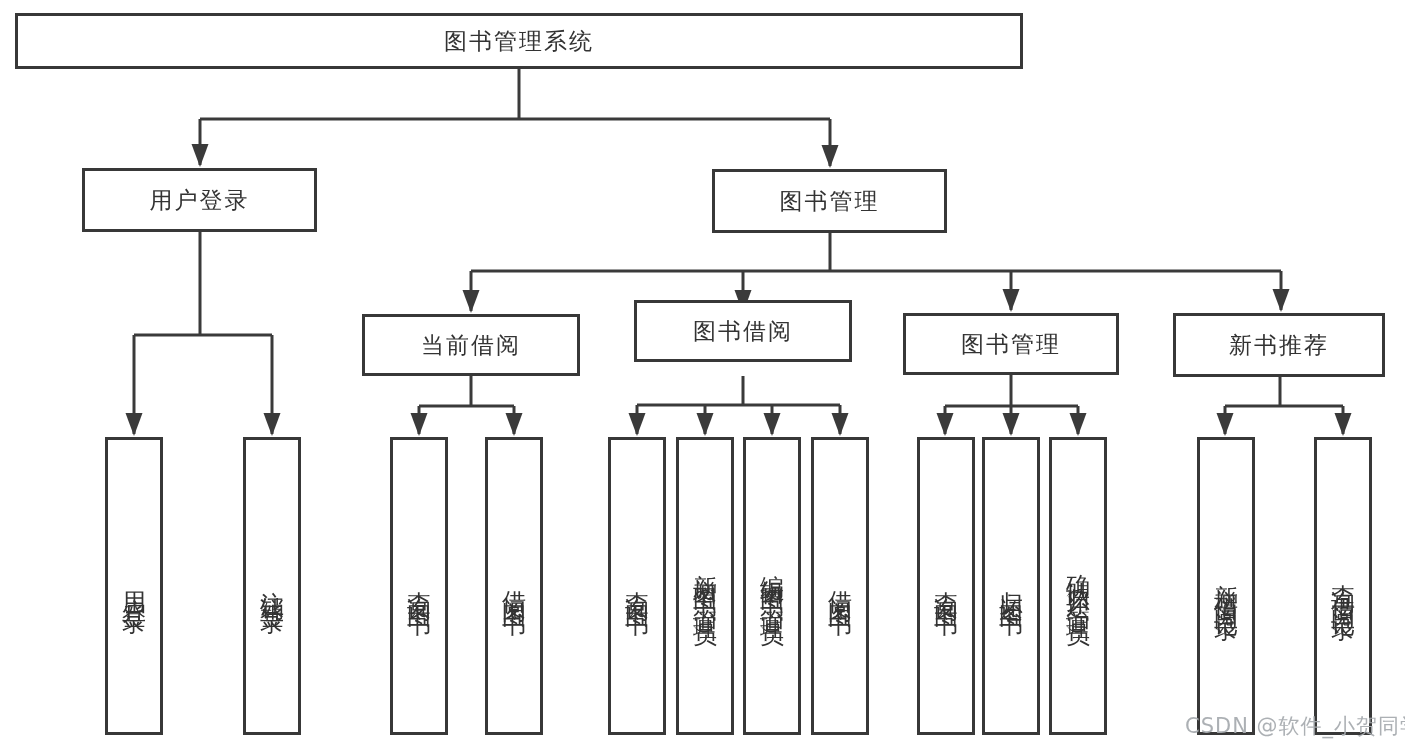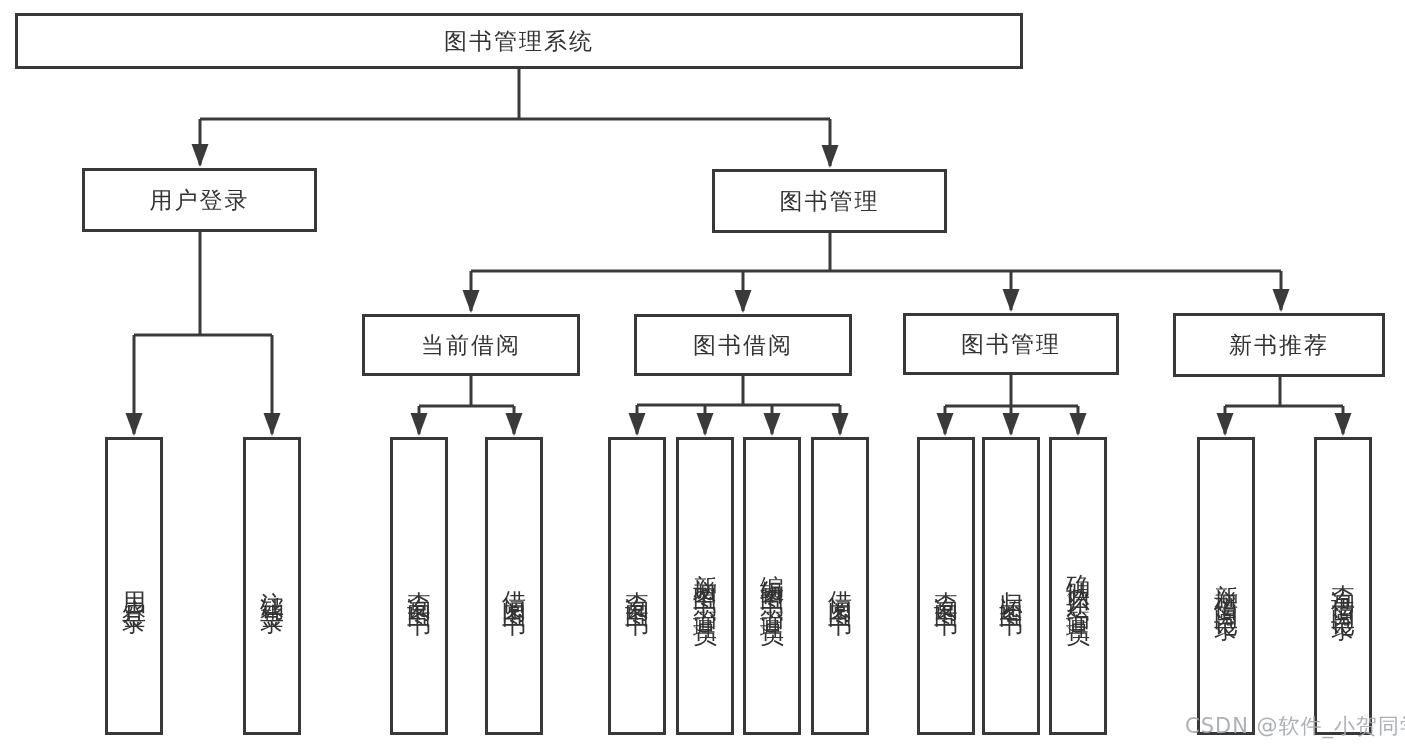--- a/index.html
+++ b/index.html
@@ -85,21 +85,21 @@
     <path d="M1225,406 V434" fill="none" stroke="#3a3a3a" stroke-width="3" marker-end="url(#arrow)"></path>
     <path d="M1343,406 V434" fill="none" stroke="#3a3a3a" stroke-width="3" marker-end="url(#arrow)"></path>
   </svg>
 
   <div class="node hbox" style="left:15px;top:13px;width:1008px;height:56px;">图书管理系统</div>
 
   <div class="node hbox" style="left:82px;top:168px;width:235px;height:64px;">用户登录</div>
   <div class="node hbox" style="left:712px;top:169px;width:235px;height:64px;">图书管理</div>
 
   <div class="node hbox" style="left:362px;top:314px;width:218px;height:62px;">当前借阅</div>
-  <div class="node hbox" style="left:634px;top:314px;width:218px;height:62px;">图书借阅</div>
+  <div class="node hbox" style="left:634px;top:300px;width:218px;height:62px;">图书借阅</div>
   <div class="node hbox" style="left:903px;top:313px;width:216px;height:62px;">图书管理</div>
   <div class="node hbox" style="left:1173px;top:313px;width:212px;height:64px;">新书推荐</div>
 
   <div class="node vbox" style="left:105px;top:437px;width:58px;height:298px;">
     <span>用户登录</span>
   </div>
   <div class="node vbox" style="left:243px;top:437px;width:58px;height:298px;">
     <span>注销登录</span>
   </div>
 

